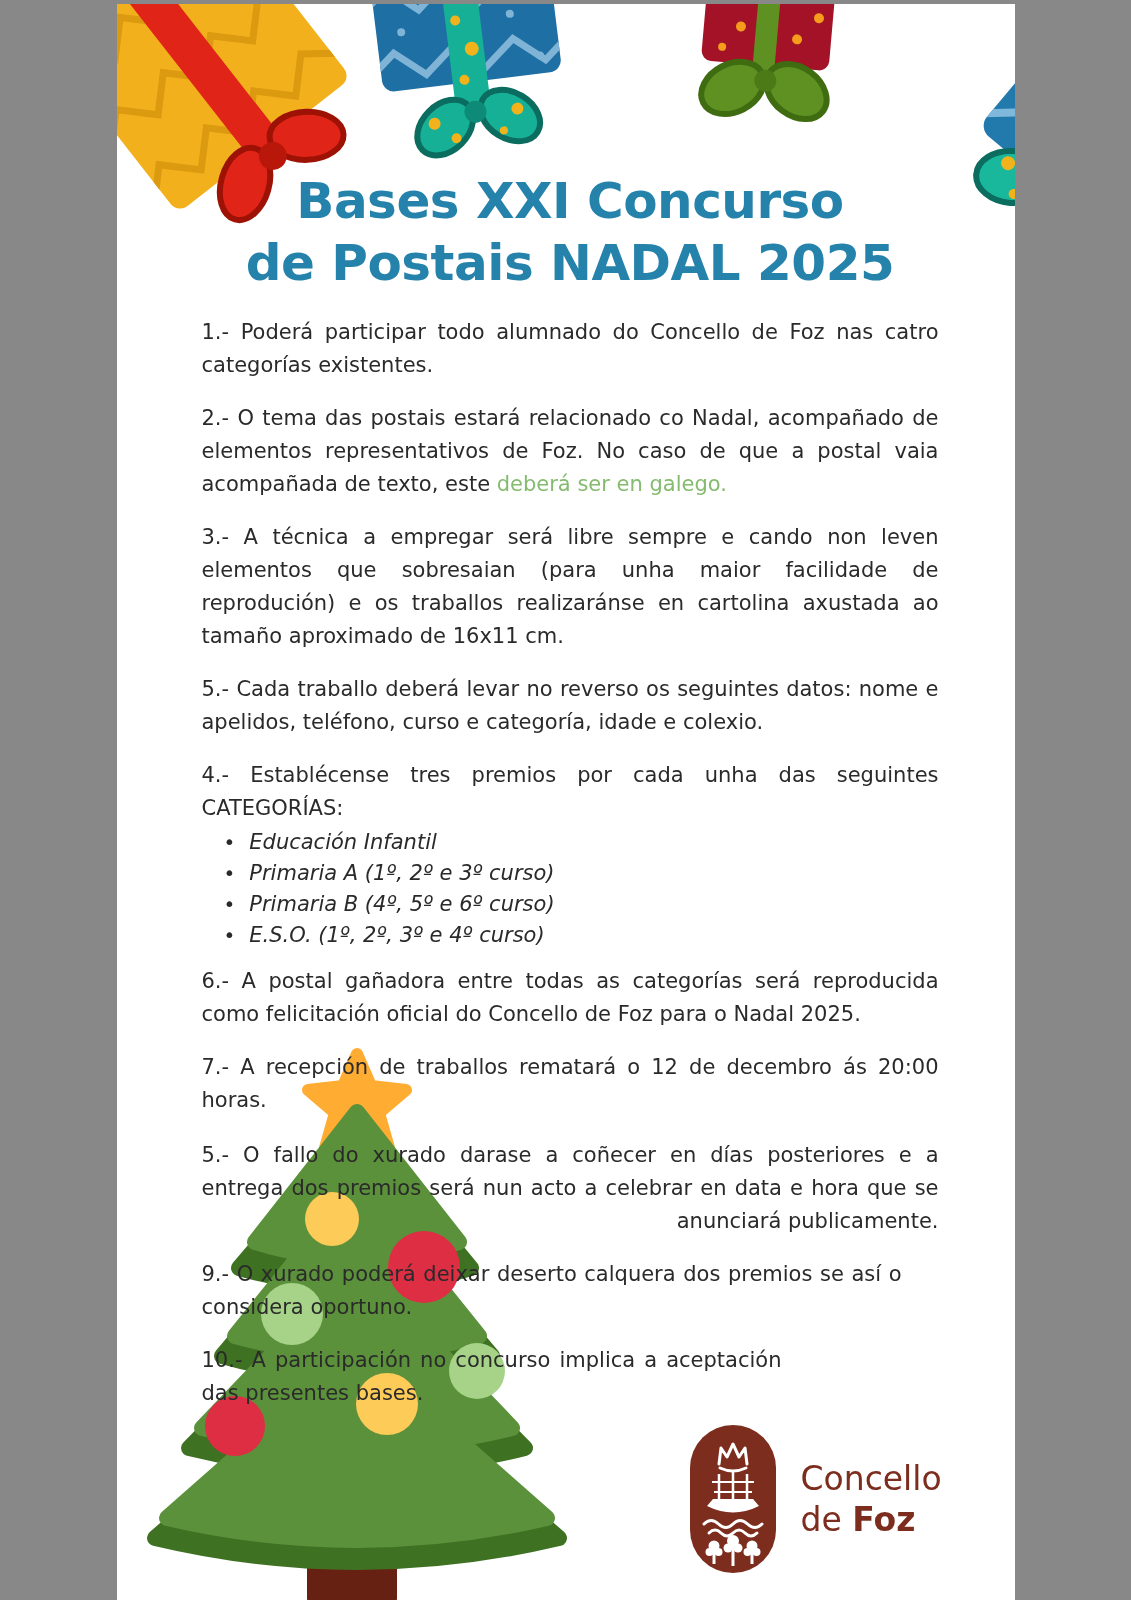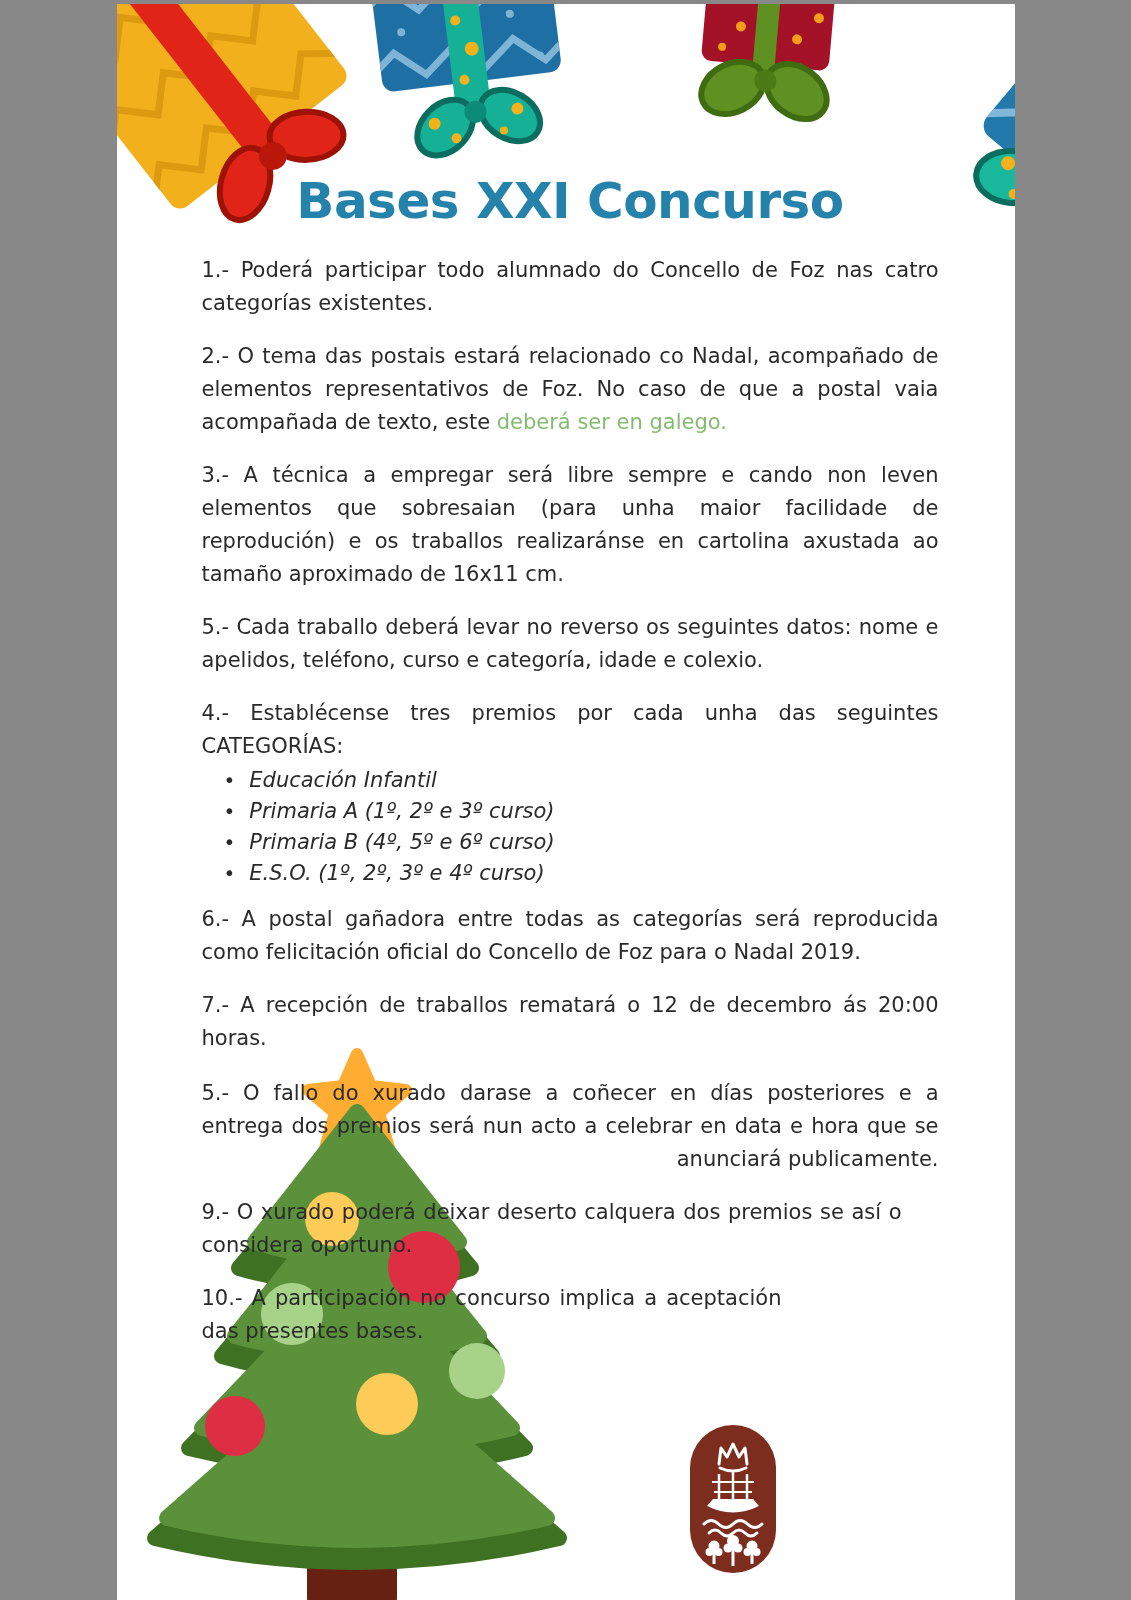--- a/index.html
+++ b/index.html
@@ -201,39 +201,40 @@
       <rect x="128" y="40" width="30" height="210" fill="#61922b"></rect>
       <ellipse cx="105" cy="52" rx="36" ry="26" transform="rotate(-34 105 52)" stroke-width="7" stroke="#41700f" fill="#61922b"></ellipse>
       <ellipse cx="180" cy="50" rx="36" ry="26" transform="rotate(34 180 50)" stroke-width="7" stroke="#41700f" fill="#61922b"></ellipse>
       <circle cx="142" cy="62" r="12" fill="#4c7a16"></circle>
     </g>
   </svg>
 
   <div class="content">
     <h1 class="title">
       <div>Bases XXI Concurso</div>
+      <div>de Postais NADAL 2025</div>
     </h1>
 
     <p>1.- Poderá participar todo alumnado do Concello de Foz nas catro categorías existentes.</p>
 
     <p><span>2.- O tema das postais estará relacionado co Nadal, acompañado de elementos representativos de Foz. No caso de que a postal vaia acompañada de texto, este </span><span class="highlight-green">deberá ser en galego.</span></p>
 
     <p>3.- A técnica a empregar será libre sempre e cando non leven elementos que sobresaian (para unha maior facilidade de reprodución) e os traballos realizaránse en cartolina axustada ao tamaño aproximado de 16x11 cm.</p>
 
     <p>5.- Cada traballo deberá levar no reverso os seguintes datos: nome e apelidos, teléfono, curso e categoría, idade e colexio.</p>
 
     <p class="rule-5-intro">4.- Establécense tres premios por cada unha das seguintes CATEGORÍAS:</p>
     <ul class="categories">
       <li>Educación Infantil</li>
       <li>Primaria A (1º, 2º e 3º curso)</li>
       <li>Primaria B (4º, 5º e 6º curso)</li>
       <li>E.S.O. (1º, 2º, 3º e 4º curso)</li>
     </ul>
 
-    <p>6.- A postal gañadora entre todas as categorías será reproducida como felicitación oficial do Concello de Foz para o Nadal 2019.</p>
+    <p>6.- A postal gañadora entre todas as categorías será reproducida como felicitación oficial do Concello de Foz para o Nadal 2025.</p>
 
     <p class="rule-7">7.- A recepción de traballos rematará o 12 de decembro ás 20:00 horas.</p>
 
     <p class="last-right">5.- O fallo do xurado darase a coñecer en días posteriores e a entrega dos premios será nun acto a celebrar en data e hora que se anunciará publicamente.</p>
 
     <p class="align-right w700">9.- O xurado poderá deixar deserto calquera dos premios se así o considera oportuno.</p>
 
     <p class="align-right w580">10.- A participación no concurso implica a aceptación das presentes bases.</p>
   </div>
 
@@ -267,15 +268,19 @@
         <circle cx="46" cy="119" r="6"></circle>
           <circle cx="41" cy="126" r="4.5"></circle>
           <circle cx="51" cy="126" r="4.5"></circle>
         <rect x="44.5" y="124" width="3" height="20"></rect>
         <circle cx="65" cy="124" r="5.5"></circle>
           <circle cx="60.5" cy="130" r="4"></circle>
           <circle cx="69.5" cy="130" r="4"></circle>
         <rect x="63.5" y="128" width="3" height="14"></rect>
       </g>
     </svg>
+    <div class="logo-text">
+      <div>Concello</div>
+      <div><span>de </span><span class="bold">Foz</span></div>
+    </div>
   </div>
 
 </div>
 
 </body></html>

